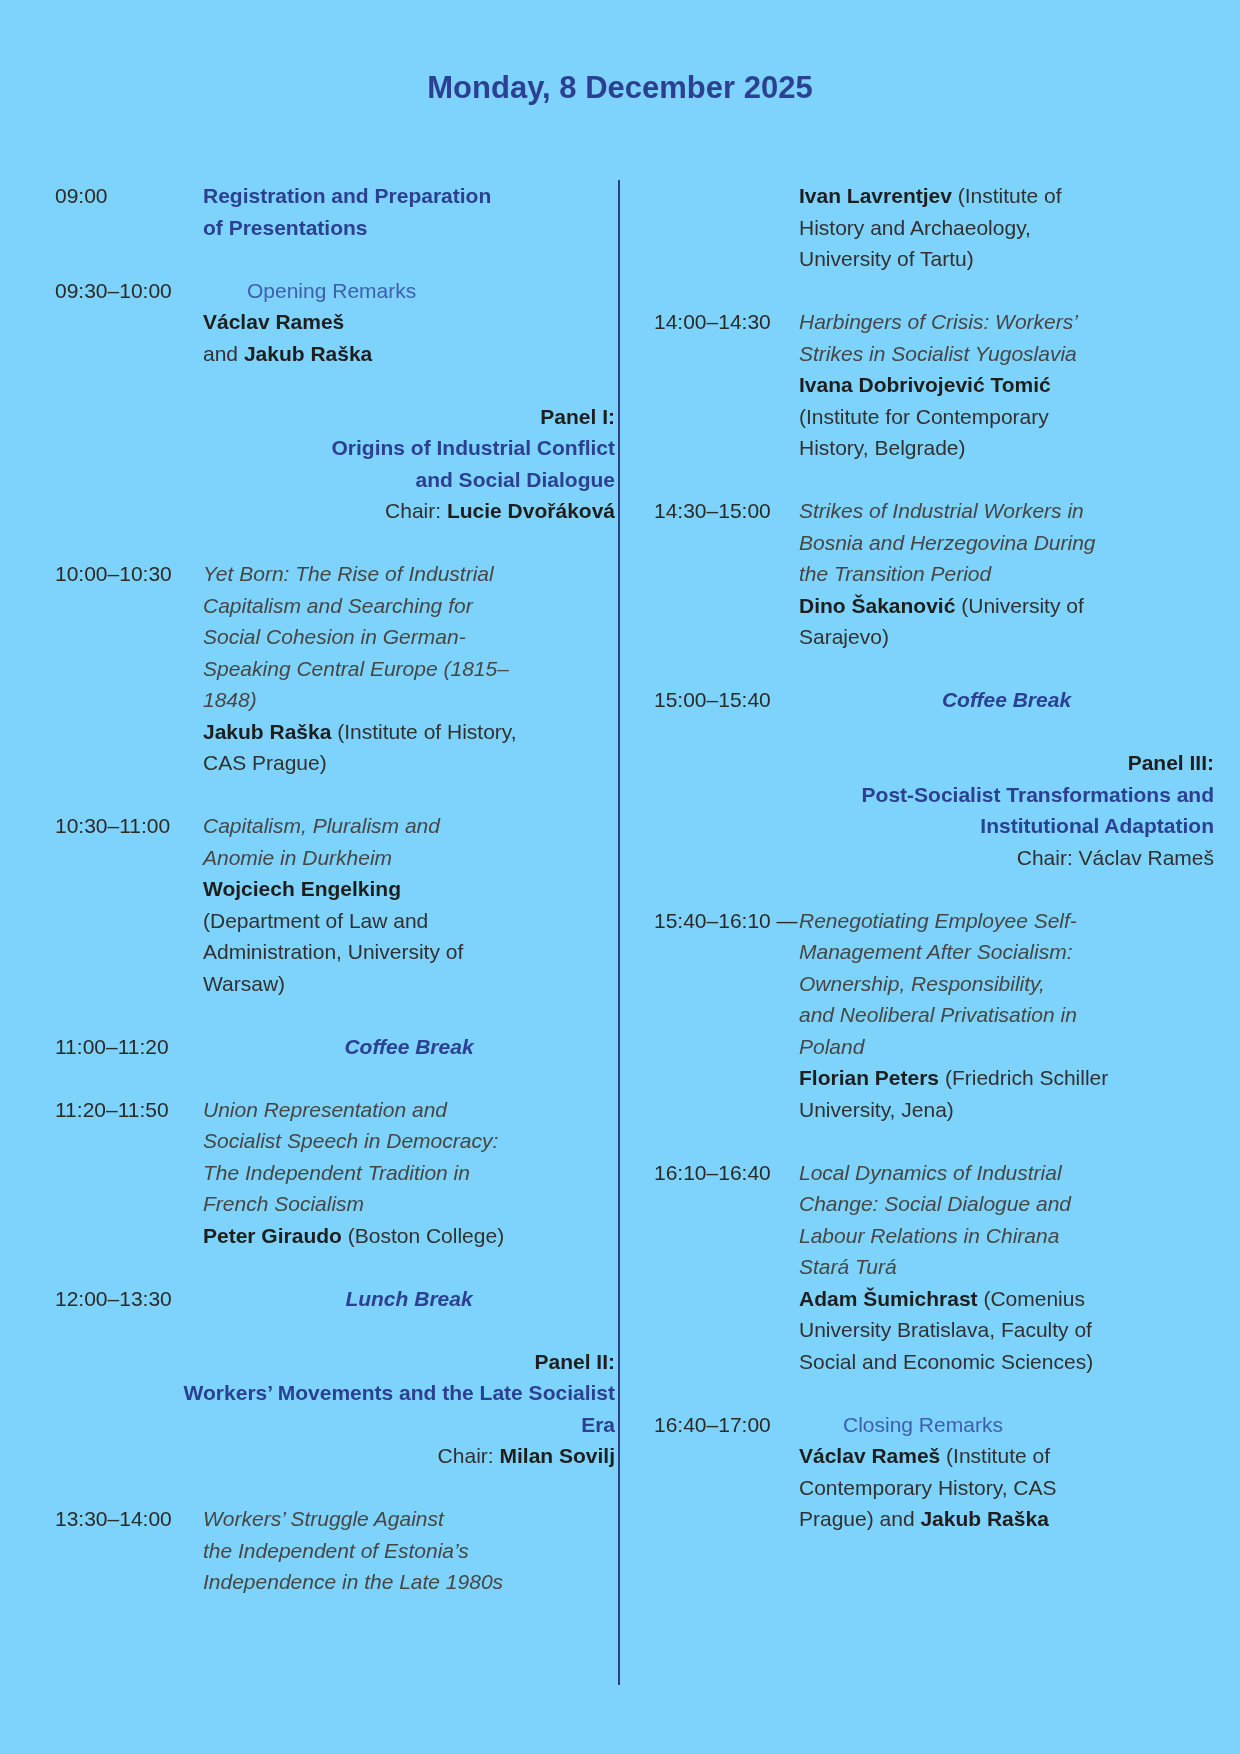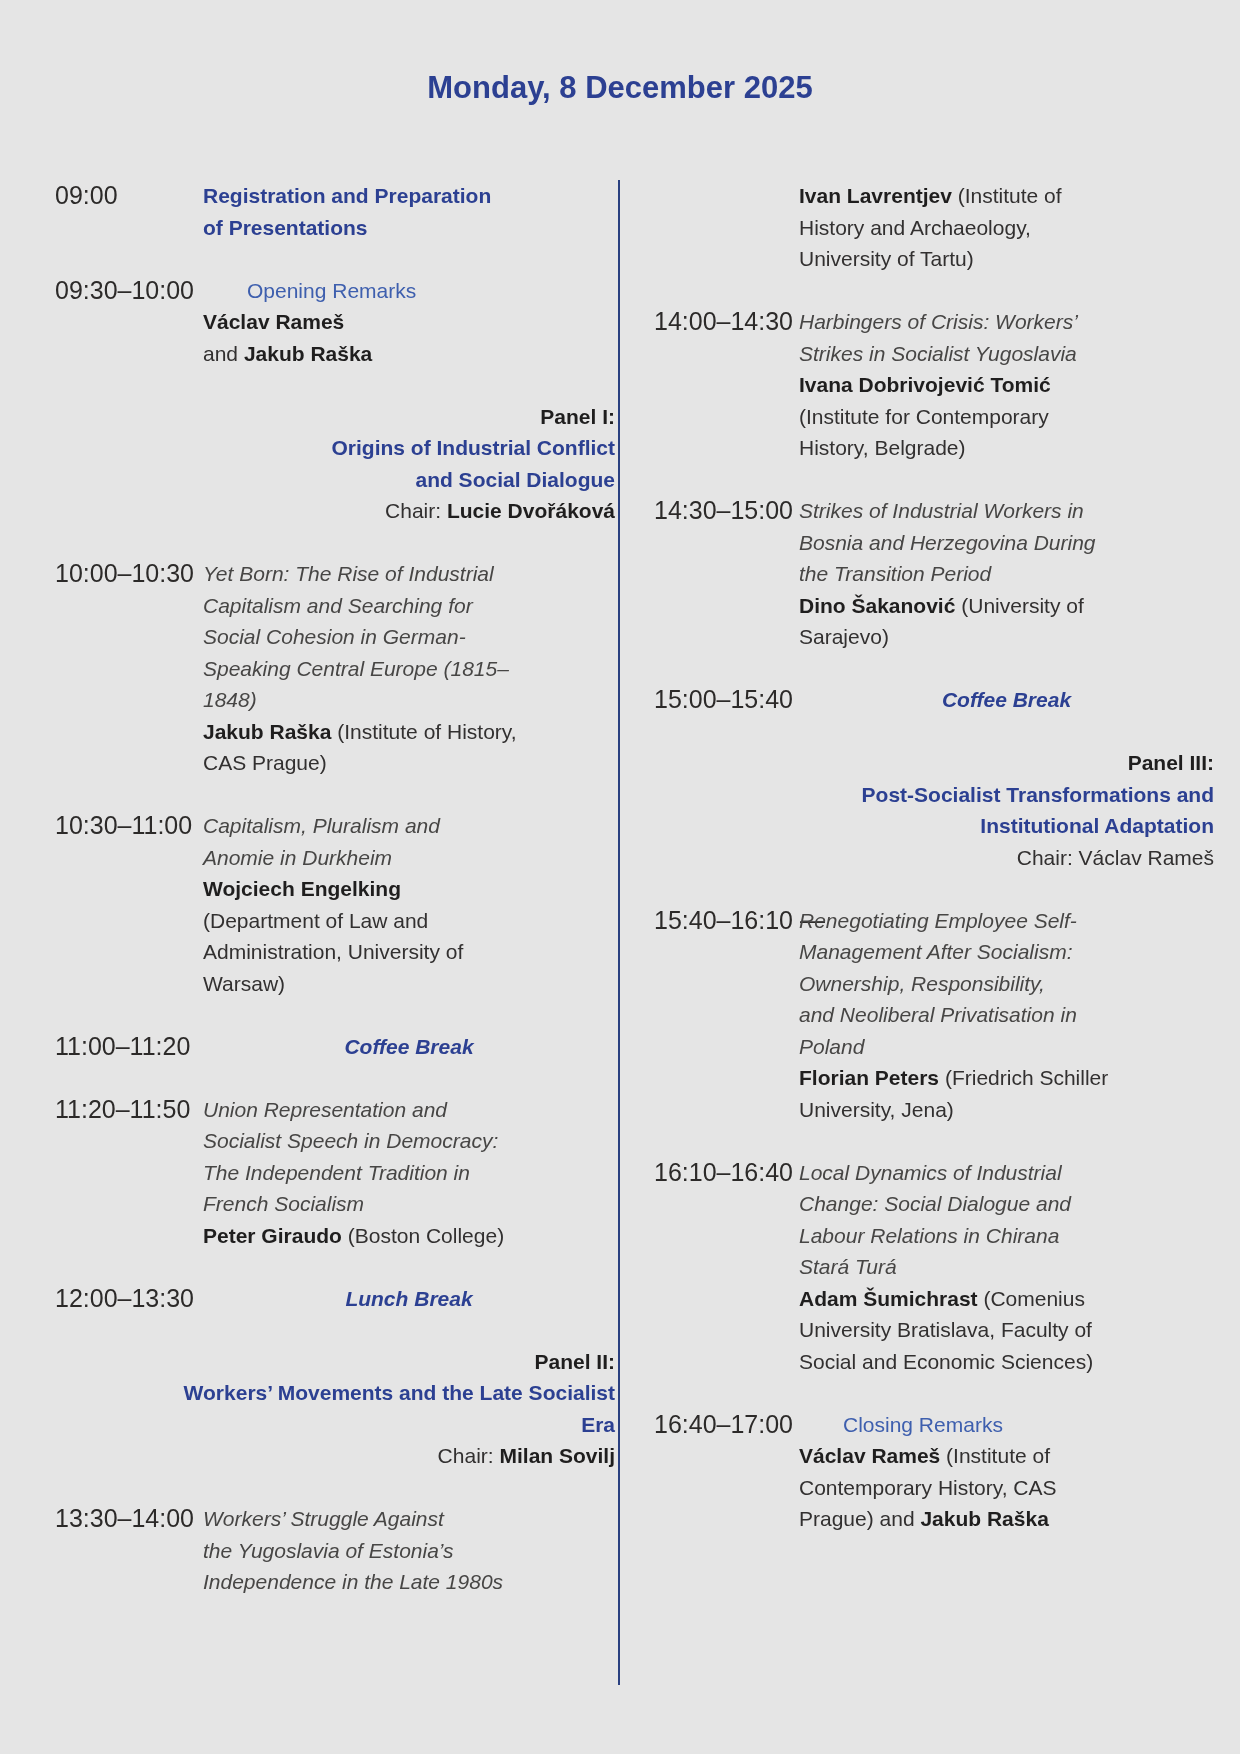--- a/index.html
+++ b/index.html
@@ -1,20 +1,20 @@
 <!DOCTYPE html>
 <html style="--navy: #2c4092; --blue: #3e5fae; --divider: #2a4080; --time: #2c2a29; --body: #323030; --dark: #1f1e1e; --ital: #474645;"><head>
 <meta charset="utf-8">
 <style>
   html,body{margin:0;padding:0;background:#ffffff;}
   .page{
     position:relative;
     width:1240px;
     height:1754px;
-    background:#e5e5e5;
+    background:#7dd3fc;
     font-family:"Liberation Sans", sans-serif;
     overflow:hidden;
   }
   .title{
     position:absolute;
     top:70px;
     left:0;
     width:100%;
     text-align:center;
     font-size:31px;
@@ -39,21 +39,21 @@
 
   .block{margin-bottom:31.5px;}
   .block.session{
     display:grid;
     grid-template-columns:var(--timew) 1fr;
     align-items:start;
   }
   .block.panel{margin-top:31.5px;text-align:right;}
 
   .time{
-    font-size:25px;
+    font-size:21px;
     line-height:31.5px;
     color:var(--time);
     white-space:nowrap;
   }
   .line{
     font-size:21px;
     line-height:31.5px;
     white-space:nowrap;
     color:var(--body);
   }
@@ -143,21 +143,21 @@
       <div class="block panel">
         <div class="line panellabel"><span class="b">Panel II:</span></div>
         <div class="line bluebold"><span class="b">Workers’ Movements and the Late Socialist</span></div>
         <div class="line bluebold"><span class="b">Era</span></div>
         <div class="line body"><span>Chair: </span><span class="b">Milan Sovilj</span></div>
       </div>
       <div class="block session">
         <div class="time">13:30–14:00</div>
         <div>
           <div class="line italic"><span>Workers’ Struggle Against</span></div>
-          <div class="line italic"><span>the Yugoslavia of Estonia’s</span></div>
+          <div class="line italic"><span>the Independent of Estonia’s</span></div>
           <div class="line italic"><span>Independence in the Late 1980s</span></div>
         </div>
       </div>
     </div>
   <div class="column right">
       <div class="block session">
         <div class="time"></div>
         <div>
           <div class="line body"><span class="b">Ivan Lavrentjev</span><span> (Institute of</span></div>
           <div class="line body"><span>History and Archaeology,</span></div>

